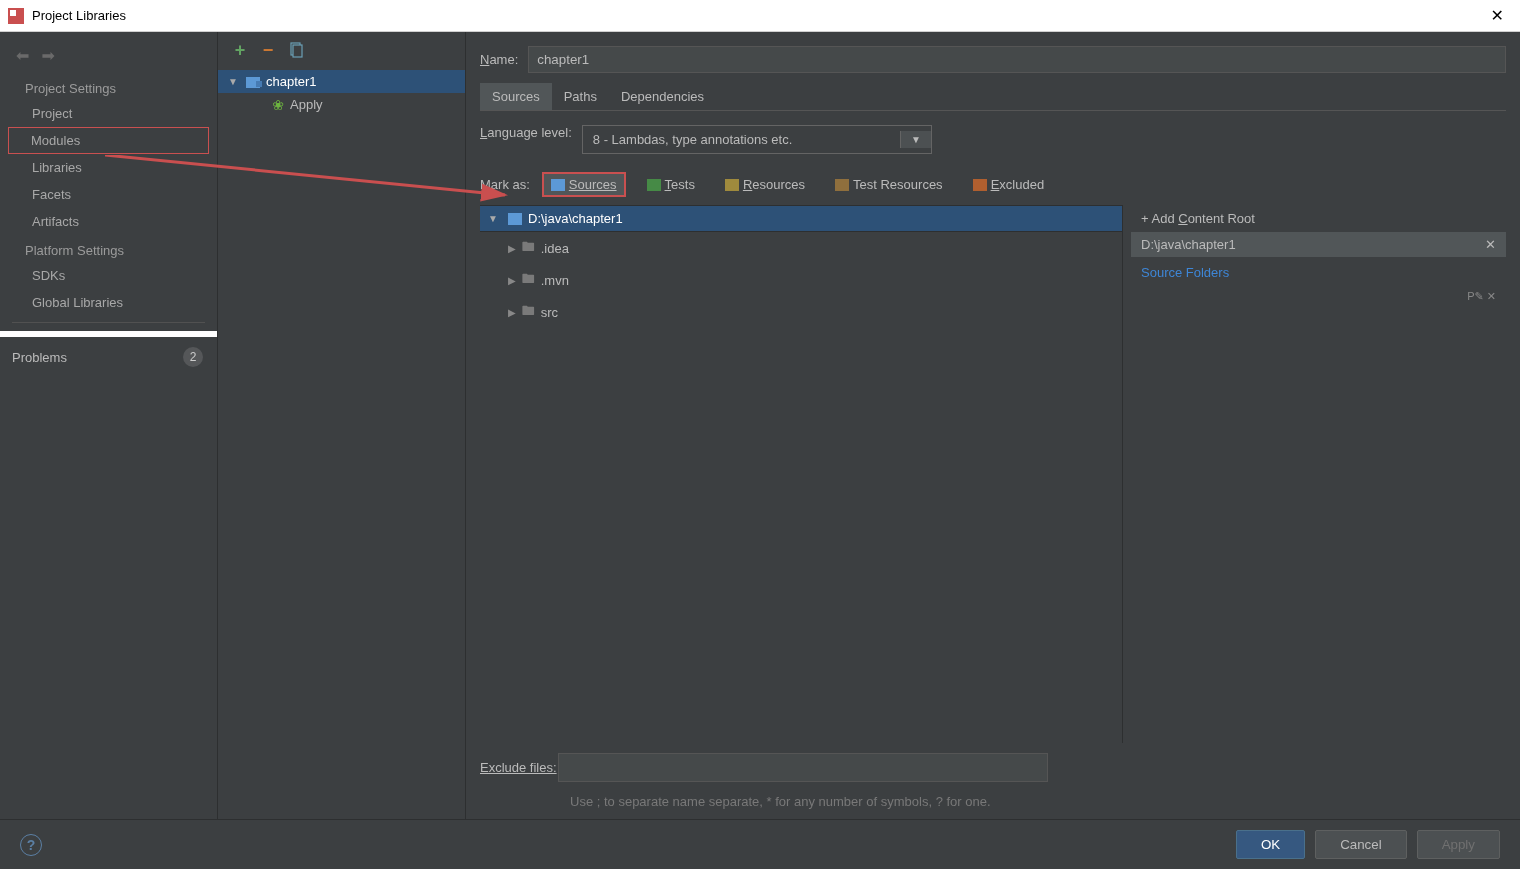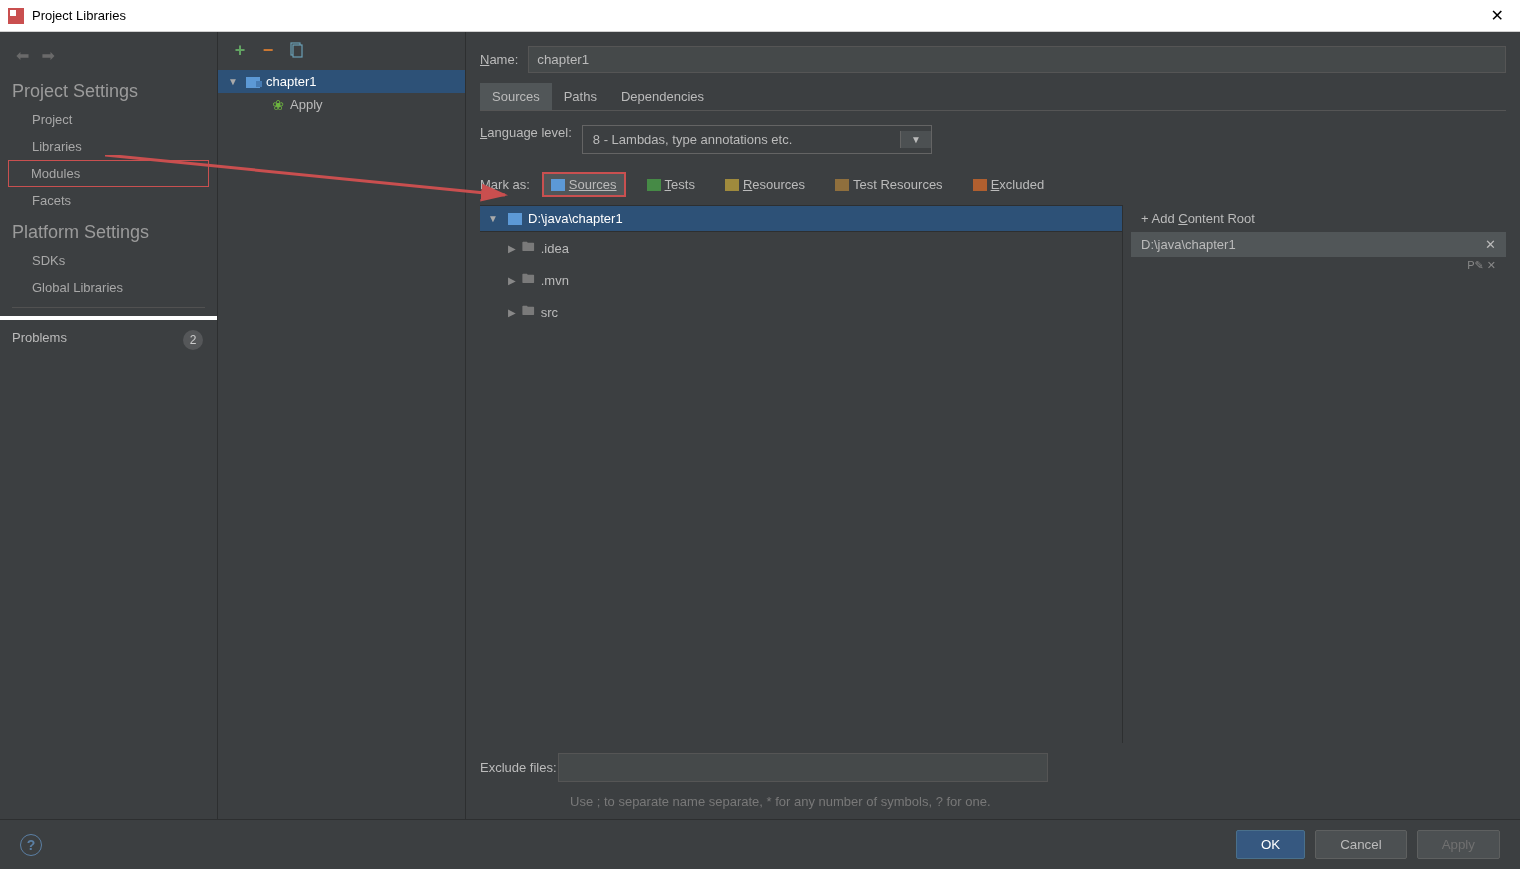--- a/index.html
+++ b/index.html
@@ -8,24 +8,24 @@
 .titlebar { background: #ffffff; height: 32px; display: flex; align-items: center; padding: 0 8px; border-bottom: 1px solid #d0d0d0; }
 .titlebar-icon { width: 16px; height: 16px; margin-right: 8px; }
 .titlebar-title { color: #000; font-size: 13px; flex: 1; }
 .titlebar-close { color: #000; font-size: 16px; cursor: pointer; padding: 0 8px; }
 
 .main-container { display: flex; height: calc(100% - 32px - 50px); }
 
 .sidebar { width: 218px; background: #3c3f41; border-right: 1px solid #2d2f30; padding-top: 8px; }
 .sidebar-nav { display: flex; gap: 12px; padding: 6px 16px 8px 16px; }
 .nav-arrow { color: #6a6a6a; font-size: 16px; cursor: pointer; }
-.sidebar-heading { color: #9b9b9b; padding: 8px 12px 4px 12px; font-size: 18px; }
+.sidebar-heading { color: #9b9b9b; padding: 8px 12px 4px 12px; font-size: 13px; margin-left: 13px; }
 .sidebar-item { padding: 6px 12px 6px 32px; color: #a8a8a8; cursor: pointer; }
 .sidebar-item.selected { border: 1px solid #c95050; margin: 0 8px; padding: 5px 0 5px 22px; }
-.sidebar-problems { display: flex; justify-content: space-between; align-items: flex-start; padding: 10px 14px 8px 12px; margin-top: 8px; border-top: 4px solid #ffffff; }
+.sidebar-problems { display: flex; justify-content: space-between; align-items: center; padding: 10px 14px 8px 12px; margin-top: 8px; border-top: 6px solid #ffffff; }
 .problems-badge { background: #555759; color: #ccc; border-radius: 10px; width: 20px; height: 20px; display: inline-flex; align-items: center; justify-content: center; font-size: 12px; }
 .sidebar-sep { margin: 6px 12px; border-top: 1px solid #515151; }
 
 .module-tree-panel { width: 248px; background: #3c3f41; border-right: 1px solid #2d2f30; }
 .tree-toolbar { display: flex; gap: 12px; padding: 10px 14px; align-items: center; }
 .toolbar-icon { width: 16px; height: 16px; display: inline-flex; align-items: center; justify-content: center; font-size: 18px; cursor: pointer; }
 .add-icon { color: #62a362; font-weight: bold; }
 .remove-icon { color: #cc7832; font-weight: bold; }
 .copy-icon { color: #6a9fb5; }
 
@@ -70,21 +70,21 @@
 .child-folder-icon { color: #7a7a7a; margin-right: 6px; }
 
 .content-roots-panel { width: 384px; padding-left: 8px; border-left: 1px solid #2d2f30; }
 .content-root-add { color: #bbbbbb; padding: 6px 10px; cursor: pointer; }
 .content-root-path { background: #515658; color: #bbbbbb; padding: 5px 10px; display: flex; justify-content: space-between; align-items: center; }
 .content-root-path .x { color: #bbb; cursor: pointer; }
 .source-folders-label { color: #3e86d6; padding: 8px 10px; }
 .root-detail-icons { text-align: right; padding: 2px 10px; color: #888; font-size: 11px; }
 
 .exclude-row { display: flex; align-items: center; margin-top: 10px; padding: 0 0 6px 0; }
-.exclude-label { color: #bbbbbb; margin-right: 1px; }
+.exclude-label { color: #bbbbbb; margin-right: 1px; text-decoration: underline; }
 .exclude-input { flex: 1; background: #45494a; border: 1px solid #555555; padding: 6px 8px; max-width: 490px; }
 .exclude-hint { color: #787878; padding: 6px 0 10px 90px; }
 
 .footer { height: 50px; background: #3c3f41; border-top: 1px solid #2d2f30; display: flex; align-items: center; padding: 0 20px; }
 .help-icon { width: 22px; height: 22px; border: 1.5px solid #5b7fa4; border-radius: 50%; display: flex; align-items: center; justify-content: center; color: #5b7fa4; font-size: 14px; font-weight: bold; cursor: pointer; }
 .footer-spacer { flex: 1; }
 .footer-btn { padding: 6px 24px; margin-left: 10px; border: 1px solid #5e6060; background: #4c5052; color: #bbbbbb; cursor: pointer; border-radius: 2px; }
 .footer-btn.primary { background: #365880; border-color: #4a708b; color: #fff; }
 .footer-btn.disabled { color: #707070; cursor: default; }
 
@@ -105,23 +105,24 @@
 
 <div class="main-container">
 
   <div class="sidebar">
     <div class="sidebar-nav">
       <span class="nav-arrow">⬅</span>
       <span class="nav-arrow">➡</span>
     </div>
     <div class="sidebar-heading">Project Settings</div>
     <div class="sidebar-item">Project</div>
+    <div class="sidebar-item selected">Modules</div>
     <div class="sidebar-item">Libraries</div>
-    <div class="sidebar-item selected">Modules</div>
     <div class="sidebar-item">Facets</div>
+    <div class="sidebar-item">Artifacts</div>
     <div class="sidebar-heading">Platform Settings</div>
     <div class="sidebar-item">SDKs</div>
     <div class="sidebar-item">Global Libraries</div>
     <div class="sidebar-sep"></div>
     <div class="sidebar-problems">
       <span>Problems</span>
       <span class="problems-badge">2</span>
     </div>
   </div>
 
@@ -224,20 +225,21 @@
       </div>
 
       <div class="content-roots-panel">
         <div class="content-root-add">
           + Add <span class="underline-mn">C</span>ontent Root
         </div>
         <div class="content-root-path">
           <span>D:\java\chapter1</span>
           <span class="x">✕</span>
         </div>
+        <div class="source-folders-label">Source Folders</div>
         <div class="root-detail-icons">P✎ ✕</div>
       </div>
     </div>
 
     <div style="max-width:585px">
       <div class="exclude-row">
         <span class="exclude-label">Exclude files:</span>
         <input class="exclude-input" style="">
       </div>
       <div class="exclude-hint">Use ; to separate name separate, * for any number of symbols, ? for one.</div>

